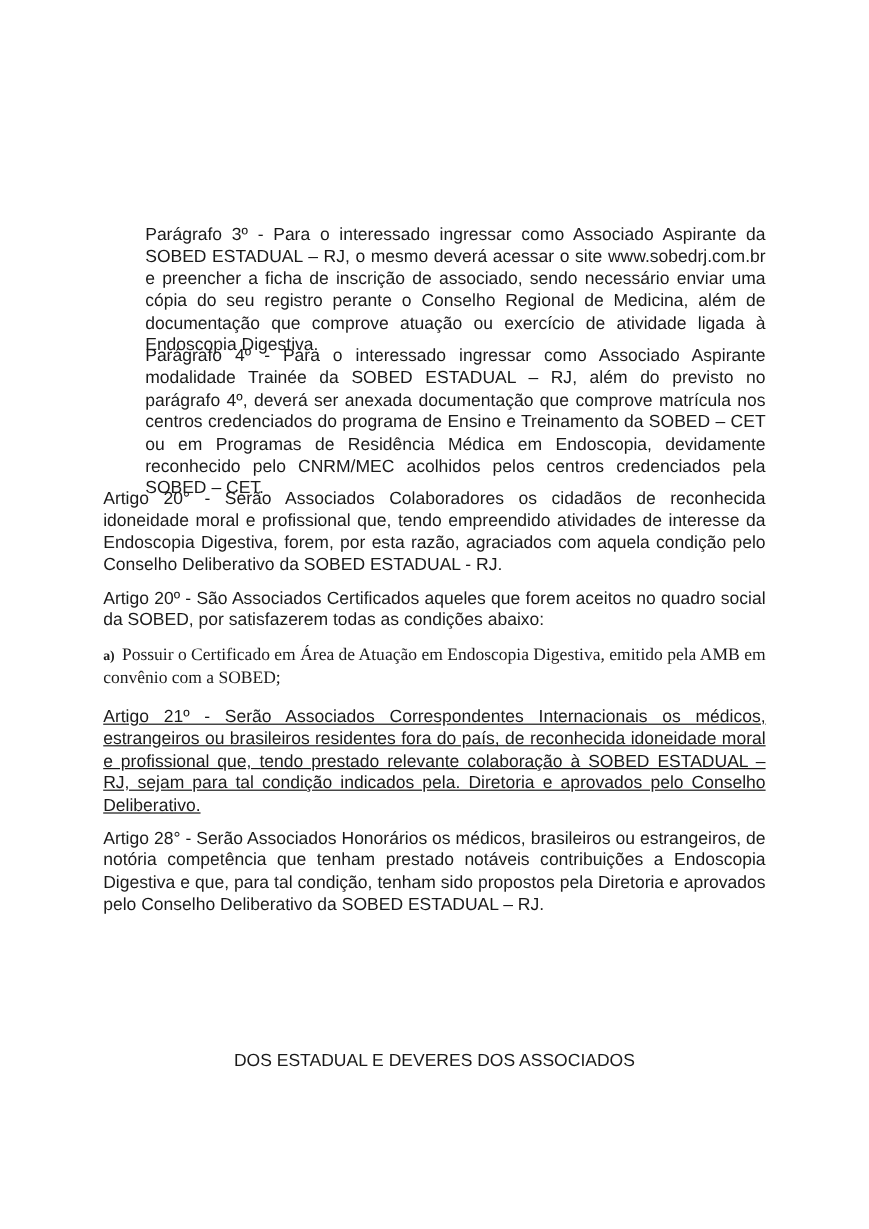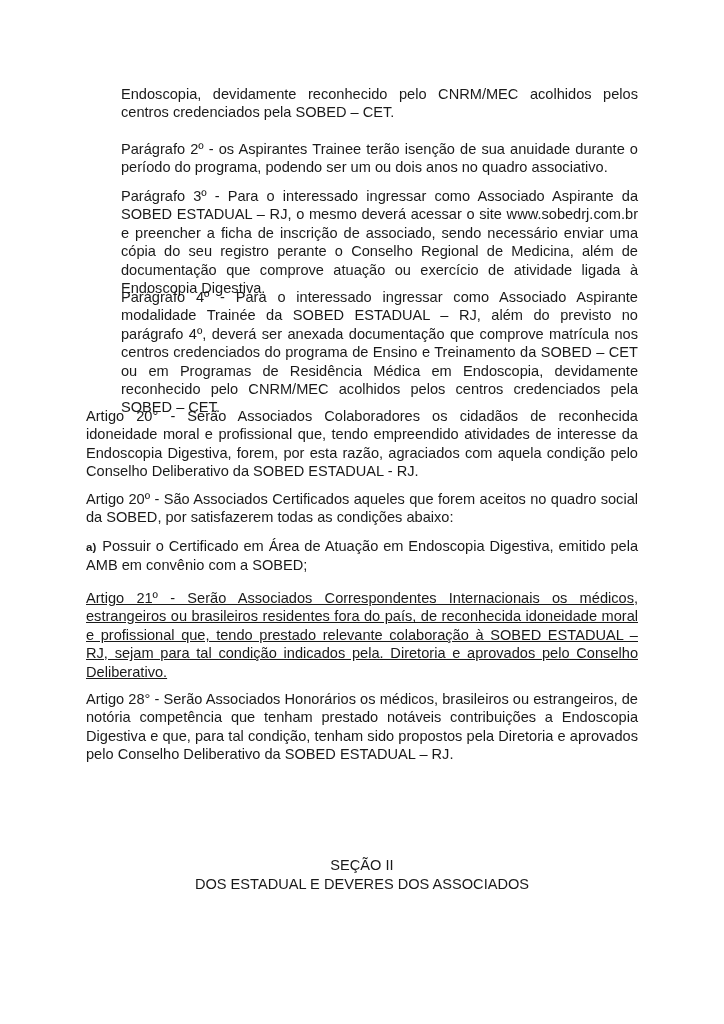--- a/index.html
+++ b/index.html
@@ -20,37 +20,34 @@
   .ind { left: 121px; width: 517px; }
   .full { left: 86px; width: 552px; }
   .center { position: absolute; left: 86px; width: 552px; text-align: center; margin: 0; }
   .lbl { font-weight: bold; font-size: 11.5px; margin-right: 6px; }
 </style>
 </head>
 <body>
 
 <div class="page">
 
-  <p class="p ind" style="top:85px;">Endoscopia, devidamente reconhecido pelo CNRM/MEC acolhidos pelos centros credenciados pela SOBED – CET.</p>
 
-  <p class="p ind" style="top:140px;">Parágrafo 2º - os Aspirantes Trainee terão isenção de sua anuidade durante o período do programa, podendo ser um ou dois anos no quadro associativo.</p>
 
   <p class="p ind" style="top:187px;">Parágrafo 3º - Para o interessado ingressar como Associado Aspirante da SOBED ESTADUAL – RJ, o mesmo deverá acessar o site www.sobedrj.com.br e preencher a ficha de inscrição de associado, sendo necessário enviar uma cópia do seu registro perante o Conselho Regional de Medicina, além de documentação que comprove atuação ou exercício de atividade ligada à Endoscopia Digestiva.</p>
 
   <p class="p ind" style="top:288px;">Parágrafo 4º - Para o interessado ingressar como Associado Aspirante modalidade Trainée da SOBED ESTADUAL – RJ, além do previsto no parágrafo 4º, deverá ser anexada documentação que comprove matrícula nos centros credenciados do programa de Ensino e Treinamento da SOBED – CET ou em Programas de Residência Médica em Endoscopia, devidamente reconhecido pelo CNRM/MEC acolhidos pelos centros credenciados pela SOBED – CET.</p>
 
   <p class="p full" style="top:407px;">Artigo 20° - Serão Associados Colaboradores os cidadãos de reconhecida idoneidade moral e profissional que, tendo empreendido atividades de interesse da Endoscopia Digestiva, forem, por esta razão, agraciados com aquela condição pelo Conselho Deliberativo da SOBED ESTADUAL - RJ.</p>
 
   <p class="p full" style="top:490px;">Artigo 20º - São Associados Certificados aqueles que forem aceitos no quadro social da SOBED, por satisfazerem todas as condições abaixo:</p>
 
-  <p class="p full" style="top:537px;">
+  <p class="p full" style="top:537px;font-family:Liberation Serif, serif;">
     <span class="lbl">a)</span><span>Possuir o Certificado em Área de Atuação em Endoscopia Digestiva, emitido pela AMB em convênio com a SOBED;</span>
   </p>
 
   <p class="p full" style="top:589px;text-decoration:underline;">Artigo 21º - Serão Associados Correspondentes Internacionais os médicos, estrangeiros ou brasileiros residentes fora do país, de reconhecida idoneidade moral e profissional que, tendo prestado relevante colaboração à SOBED ESTADUAL – RJ, sejam para tal condição indicados pela. Diretoria e aprovados pelo Conselho Deliberativo.</p>
 
   <p class="p full" style="top:690px;">Artigo 28° - Serão Associados Honorários os médicos, brasileiros ou estrangeiros, de notória competência que tenham prestado notáveis contribuições a Endoscopia Digestiva e que, para tal condição, tenham sido propostos pela Diretoria e aprovados pelo Conselho Deliberativo da SOBED ESTADUAL – RJ.</p>
 
 
-  <p class="center" style="top:856px;">SEÇÃO II</p>
   <p class="center" style="top:875px;">DOS ESTADUAL E DEVERES DOS ASSOCIADOS</p>
 
 </div>
 
 </body></html>

